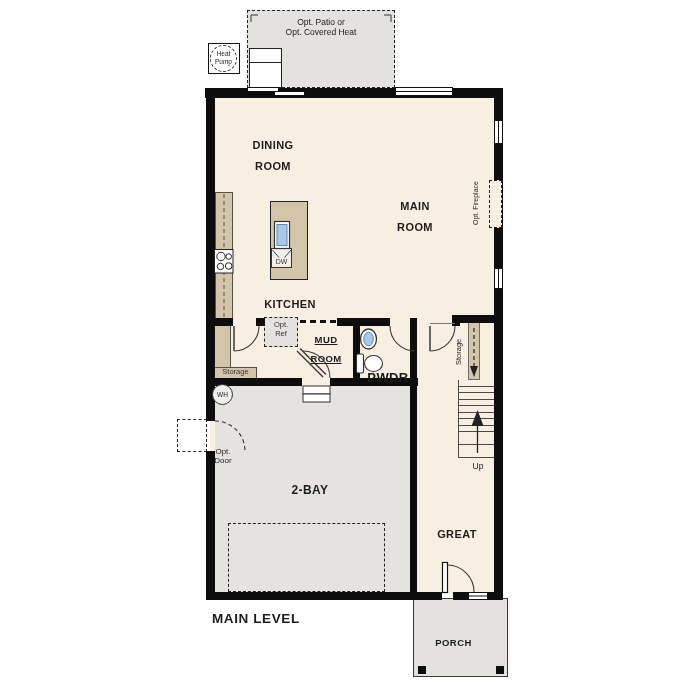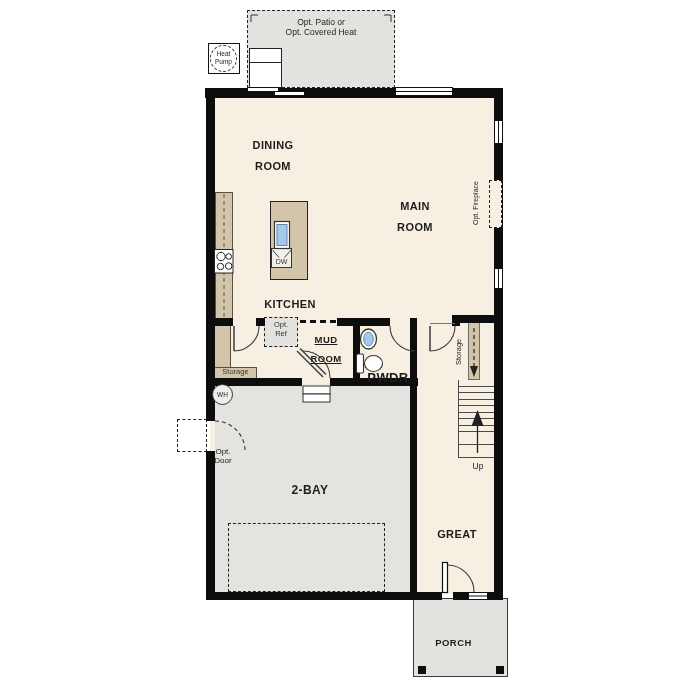--- a/index.html
+++ b/index.html
@@ -191,17 +191,20 @@
   <div class="small" style="left:206px;top:447px;width:34px;font-size:8px;">
     <span class="line">Opt.</span>
     <span class="line">Door</span>
   </div>
   <div class="lab" style="left:240px;top:475px;width:140px;font-size:12px;">
     <span class="line">2-BAY</span>
   </div>
   <div class="lab" style="left:417px;top:520px;width:80px;font-size:11px;">
     <span class="line">GREAT</span>
   </div>
+  <div class="lab" style="left:212px;top:603px;width:160px;font-size:13.5px;text-align:left;letter-spacing:.6px;">
+    <span class="line">MAIN LEVEL</span>
+  </div>
   <div class="lab" style="left:413px;top:629px;width:81px;font-size:9.5px;">
     <span class="line">PORCH</span>
   </div>
 
 </div>
 
 </body></html>

